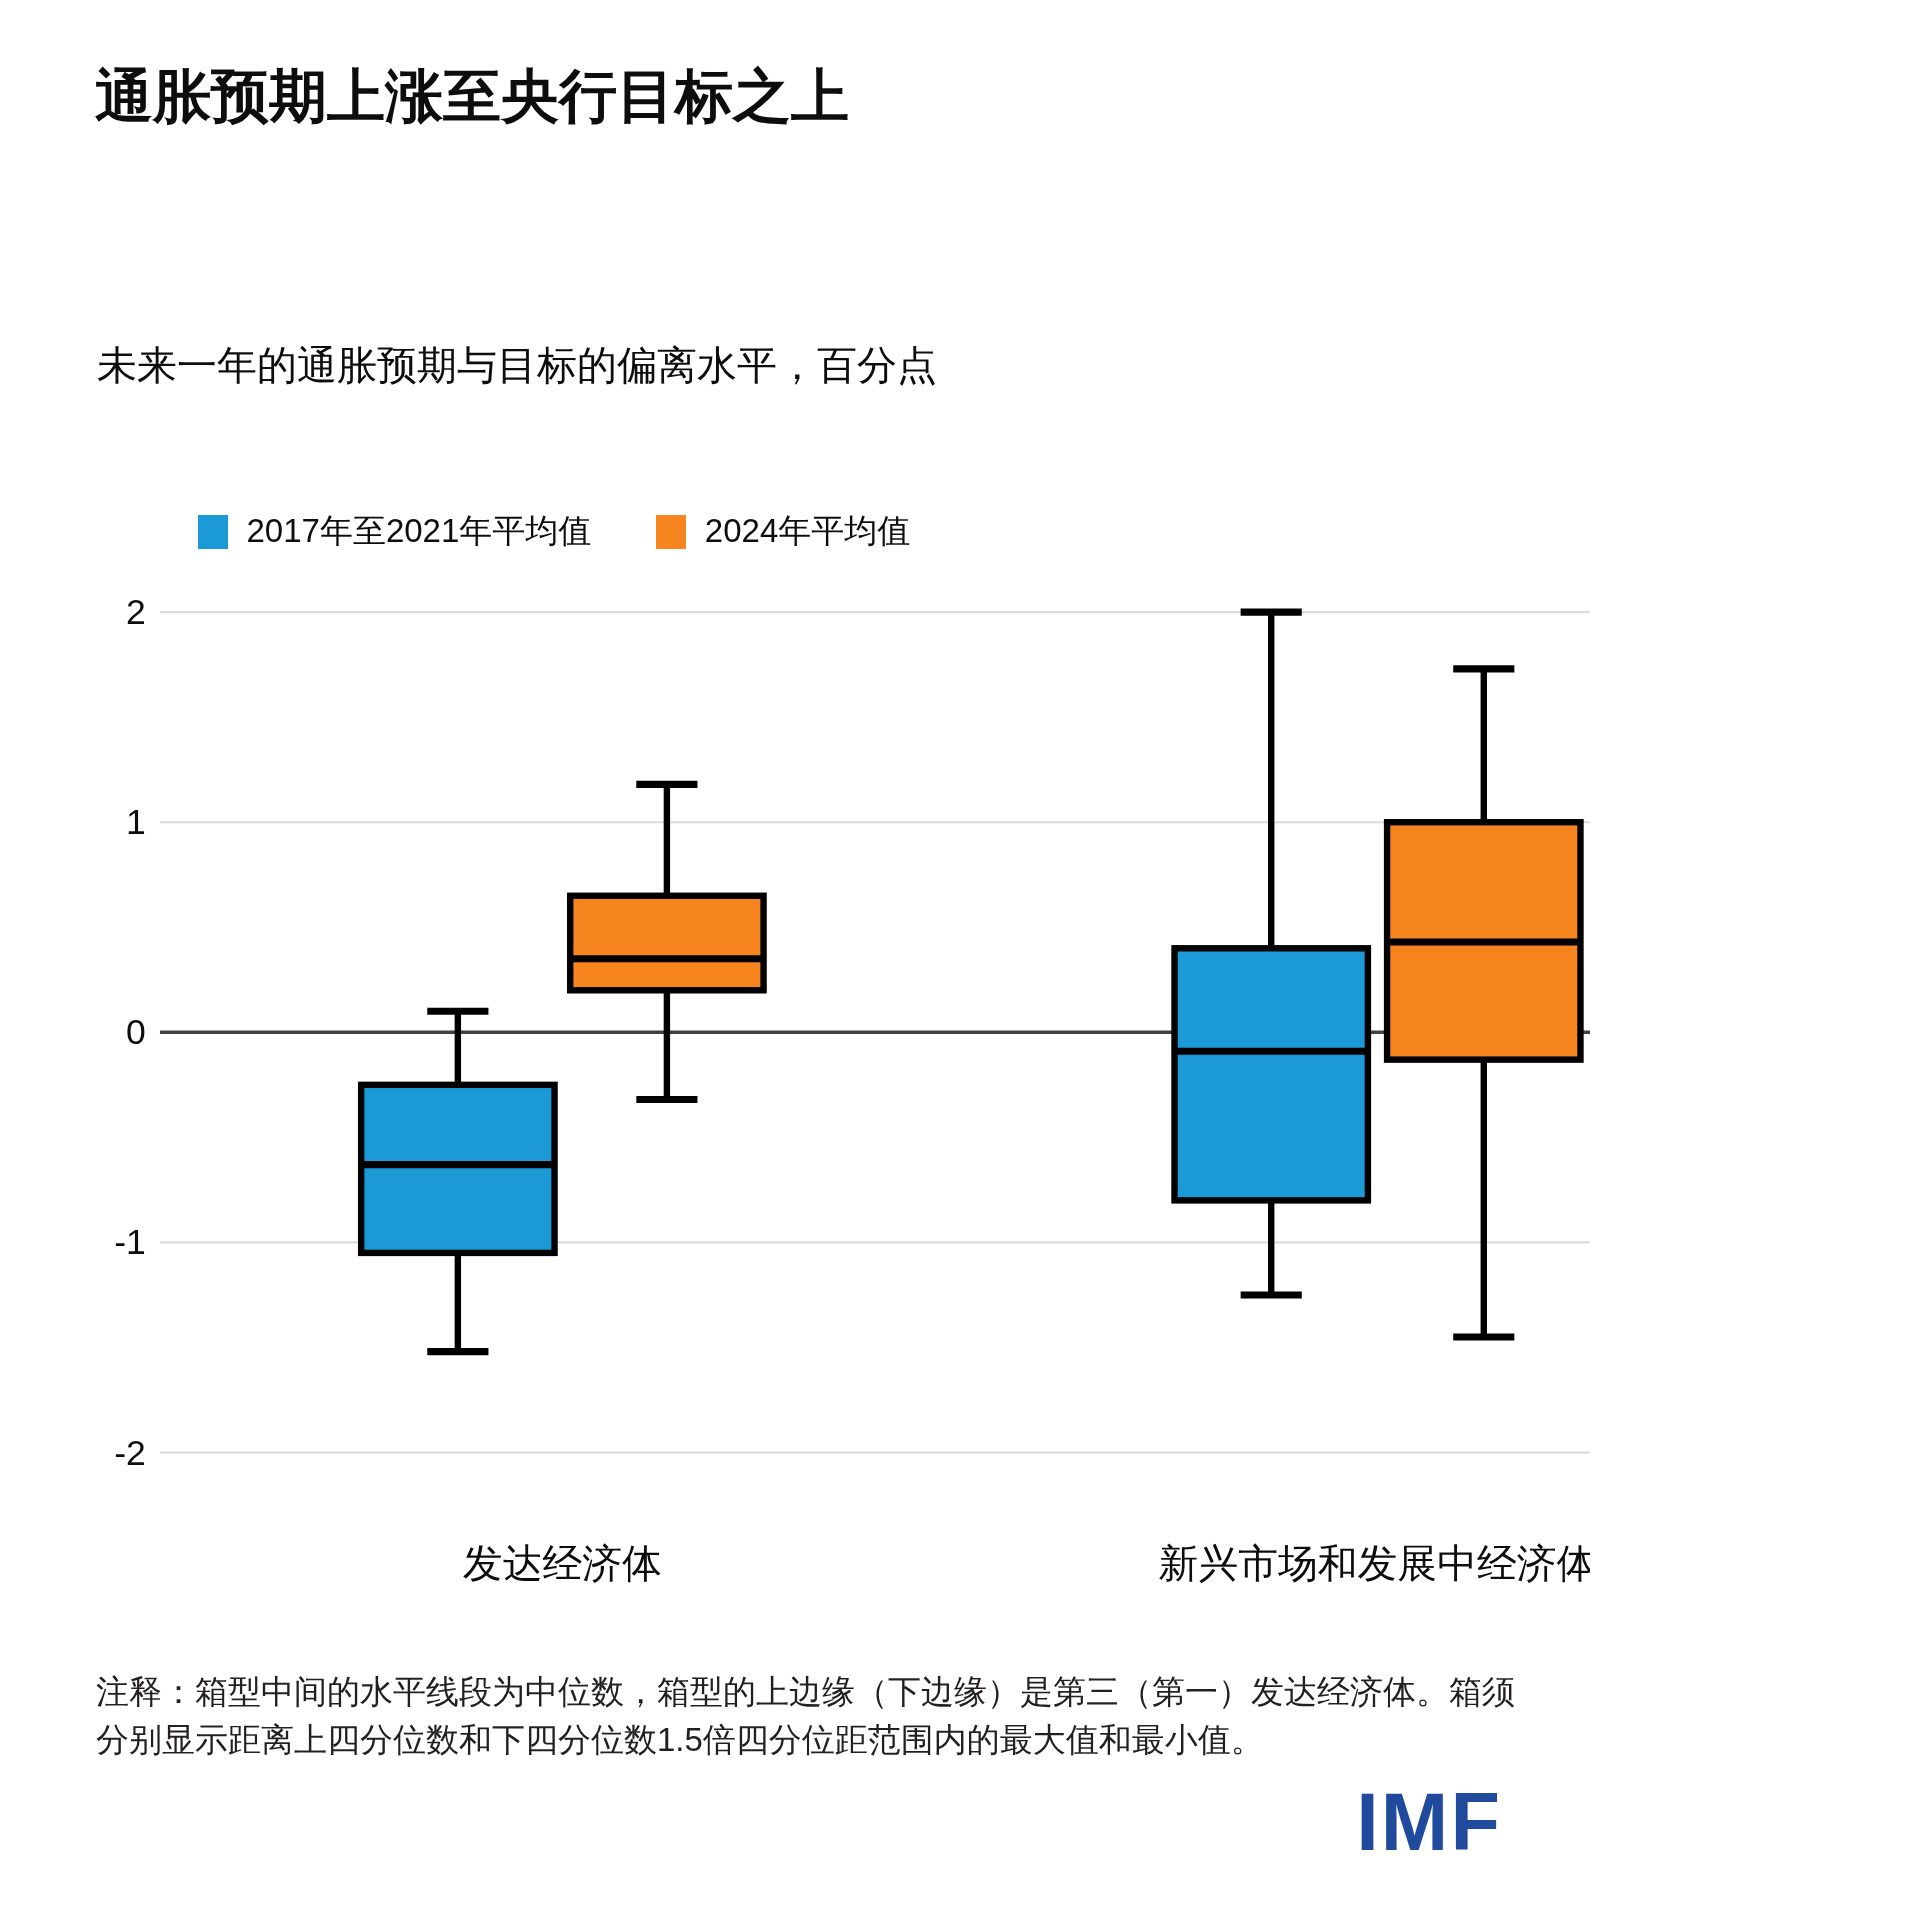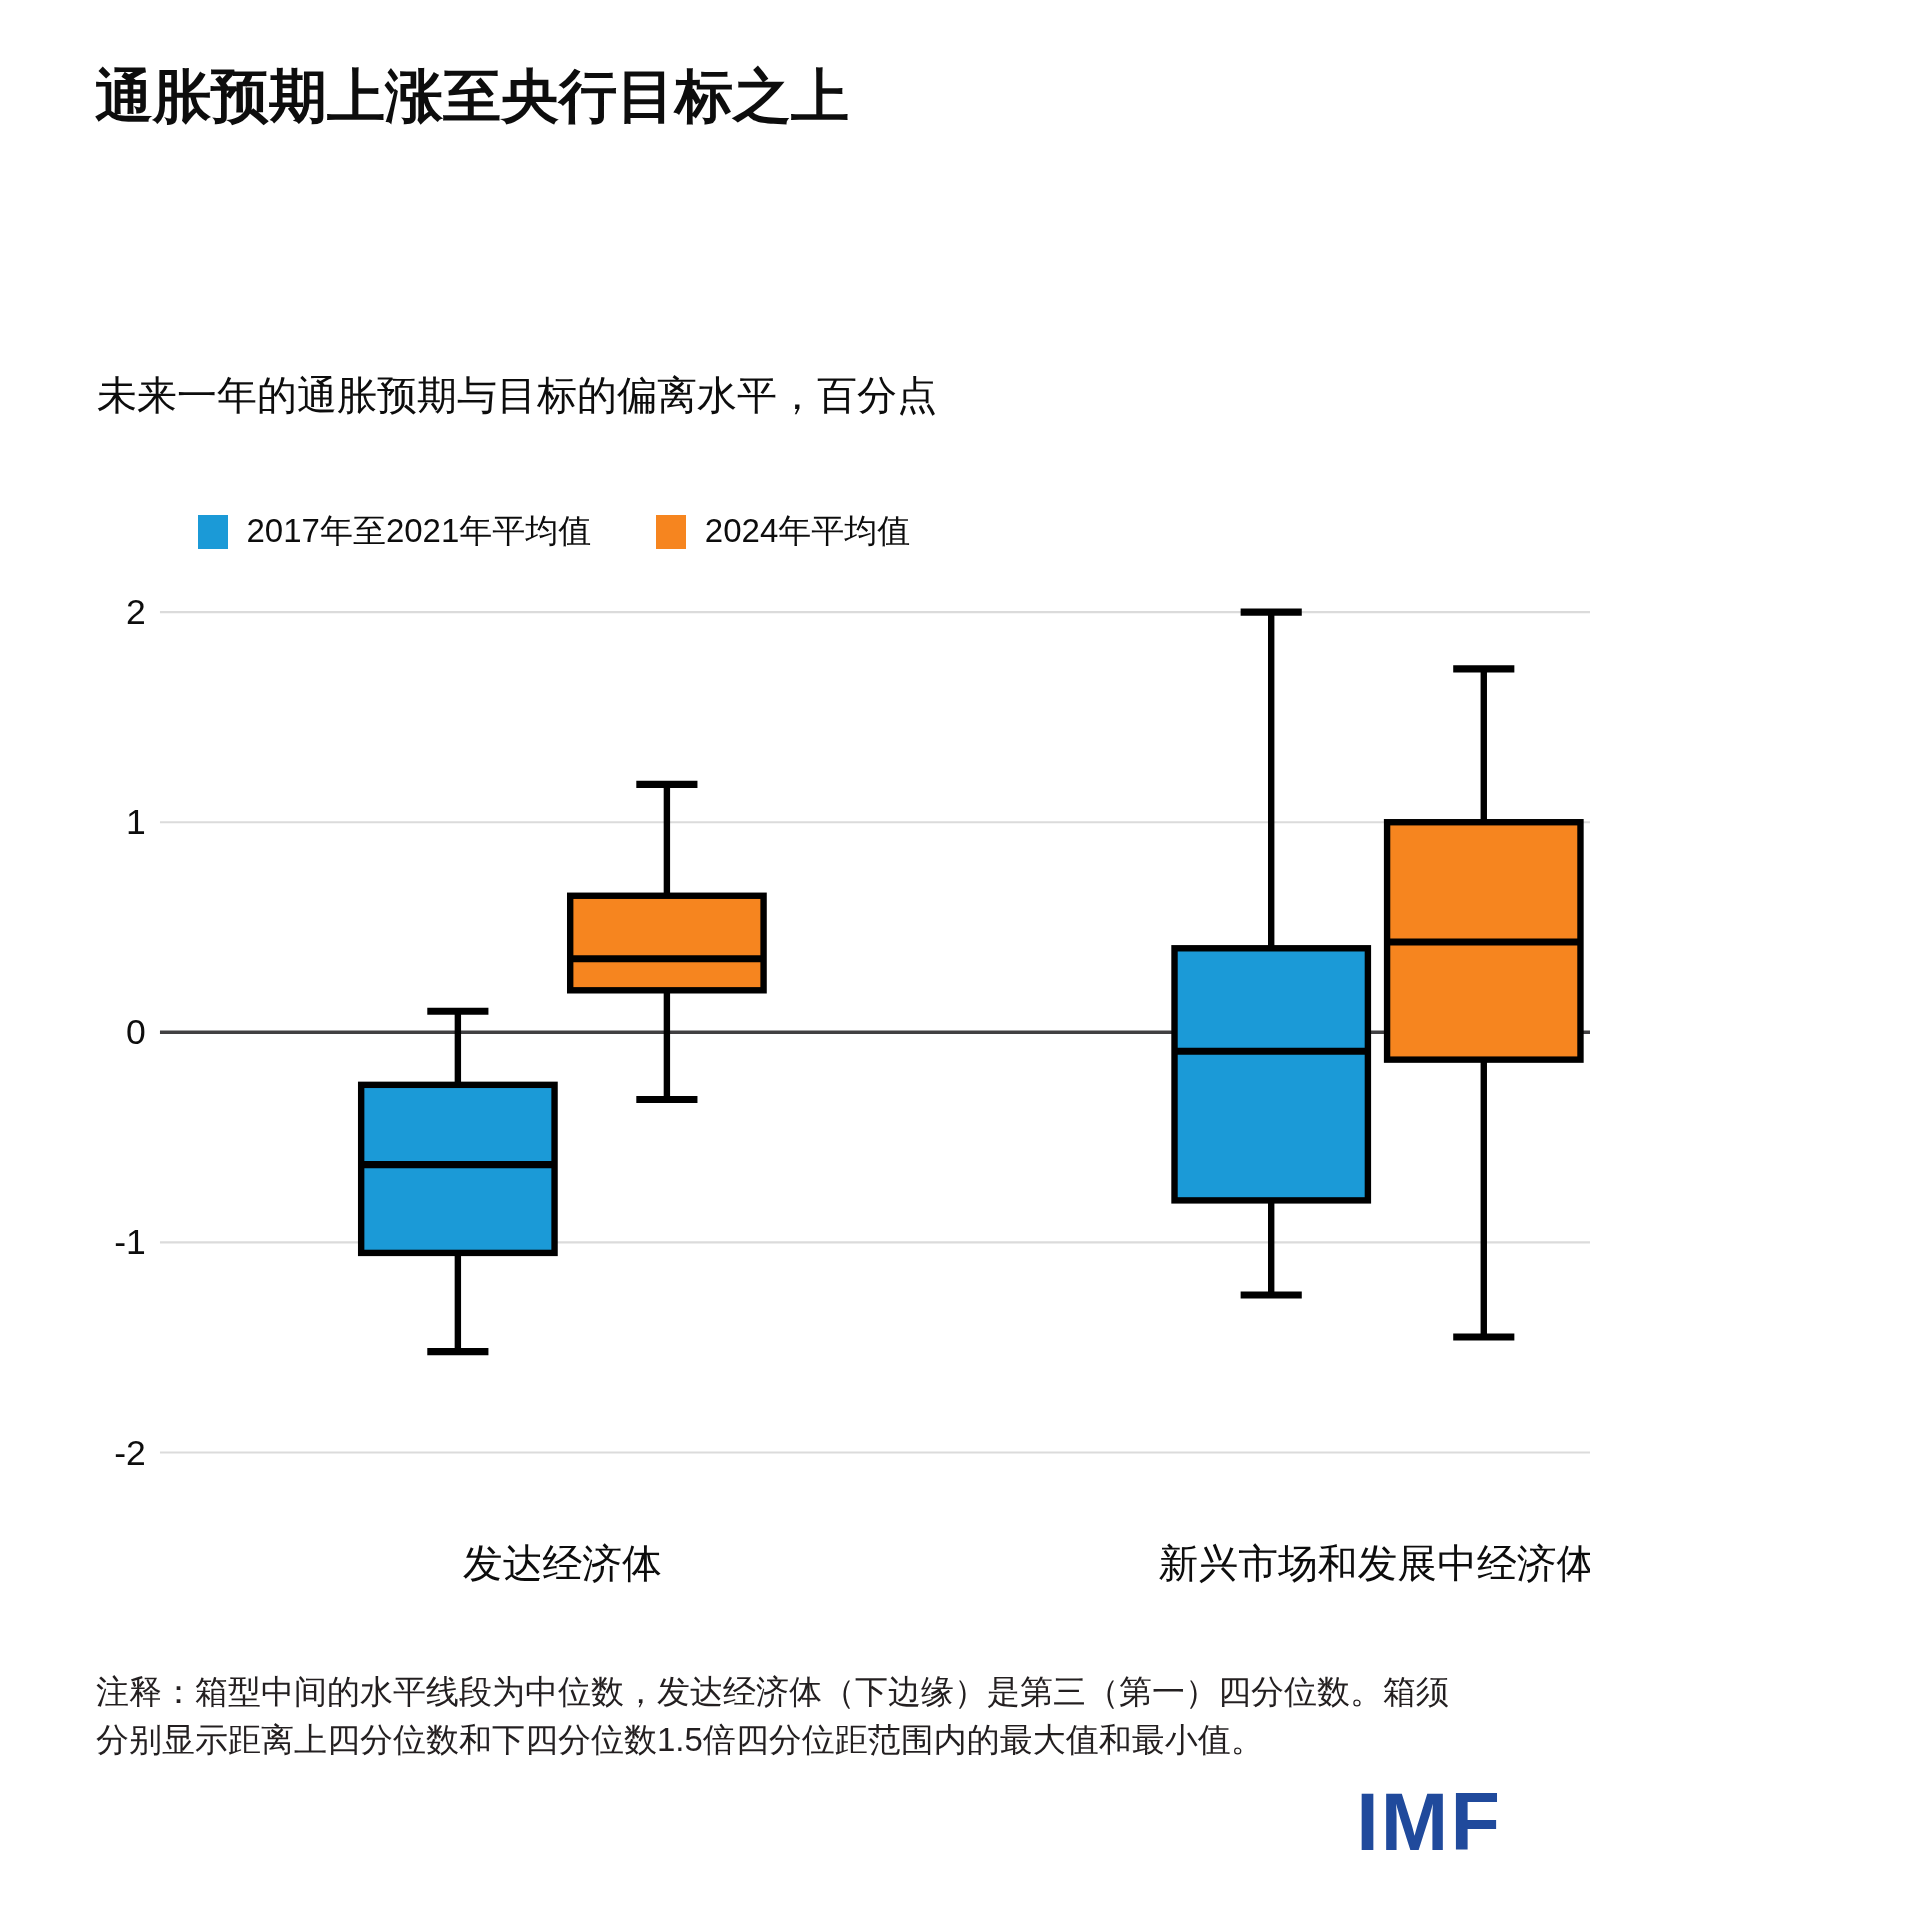--- a/index.html
+++ b/index.html
@@ -18,21 +18,21 @@
     top: 63px;
     font-size: 58px;
     line-height: 1.15;
     font-weight: 700;
     color: #0d0d0d;
     margin: 0;
   }
   .subtitle {
     position: absolute;
     left: 97px;
-    top: 368px;
+    top: 338px;
     font-size: 40px;
     font-weight: 400;
     color: #0d0d0d;
   }
   .legend {
     position: absolute;
     left: 198px;
     top: 509px;
     display: flex;
     align-items: center;
@@ -125,20 +125,20 @@
       <line x1="2087" y1="940.7850000000001" x2="2087" y2="1880.475" stroke="#000000" stroke-width="9"></line>
       <line x1="2044" y1="940.7850000000001" x2="2130" y2="940.7850000000001" stroke="#000000" stroke-width="10"></line>
       <line x1="2044" y1="1880.475" x2="2130" y2="1880.475" stroke="#000000" stroke-width="10"></line>
       <rect x="1951" y="1156.5" width="272" height="333.91499999999996" fill="#F6851F" stroke="#000000" stroke-width="9"></rect>
       <line x1="1951" y1="1324.935" x2="2223" y2="1324.935" stroke="#000000" stroke-width="10"></line>
       <text x="791" y="2218" text-anchor="middle" font-size="56" fill="#0d0d0d">发达经济体</text>
       <text x="1937.5" y="2218" text-anchor="middle" font-size="56" fill="#0d0d0d">新兴市场和发展中经济体</text>
     </svg>
 
   <div class="footer">
-    <div>注释：箱型中间的水平线段为中位数，发达经济体（下边缘）是第三（第一）四分位数。箱须</div>
+    <div>注释：箱型中间的水平线段为中位数，箱型的上边缘（下边缘）是第三（第一）发达经济体。箱须</div>
     <div>分别显示距离上四分位数和下四分位数1.5倍四分位距范围内的最大值和最小值。</div>
   </div>
 
   <div class="imf-logo">IMF</div>
 
 </div>
 
 
 </body></html>

